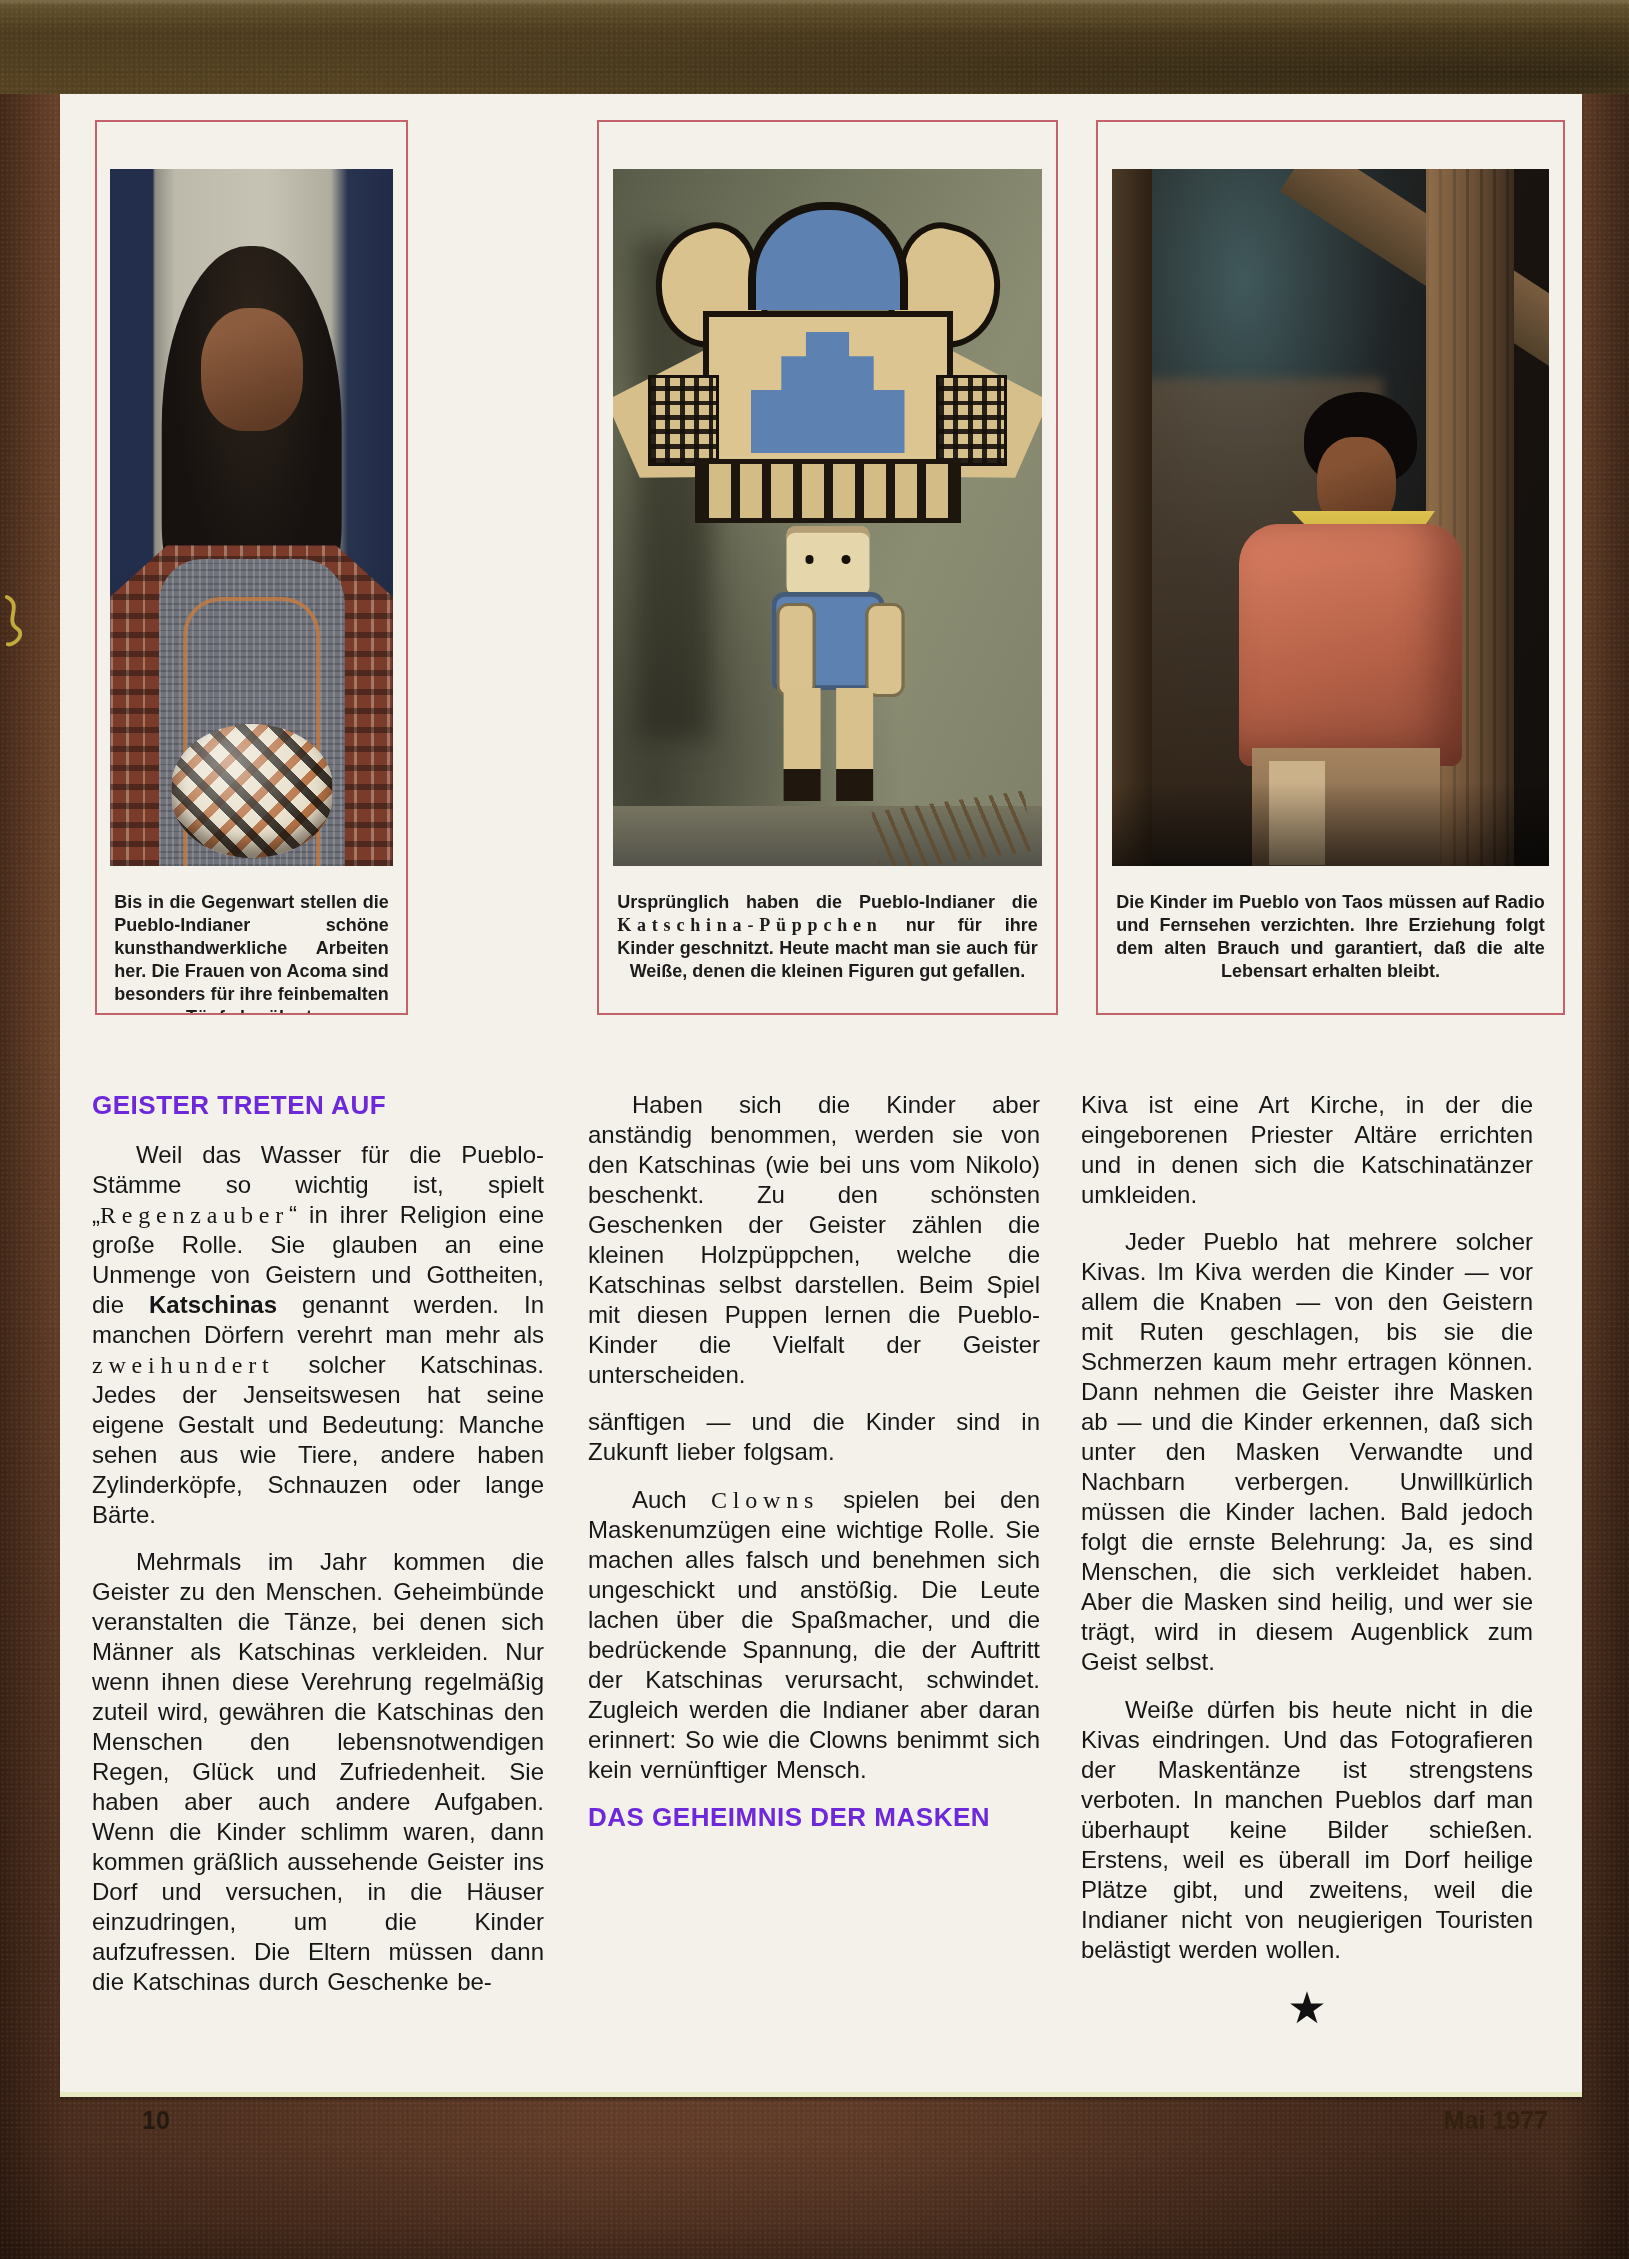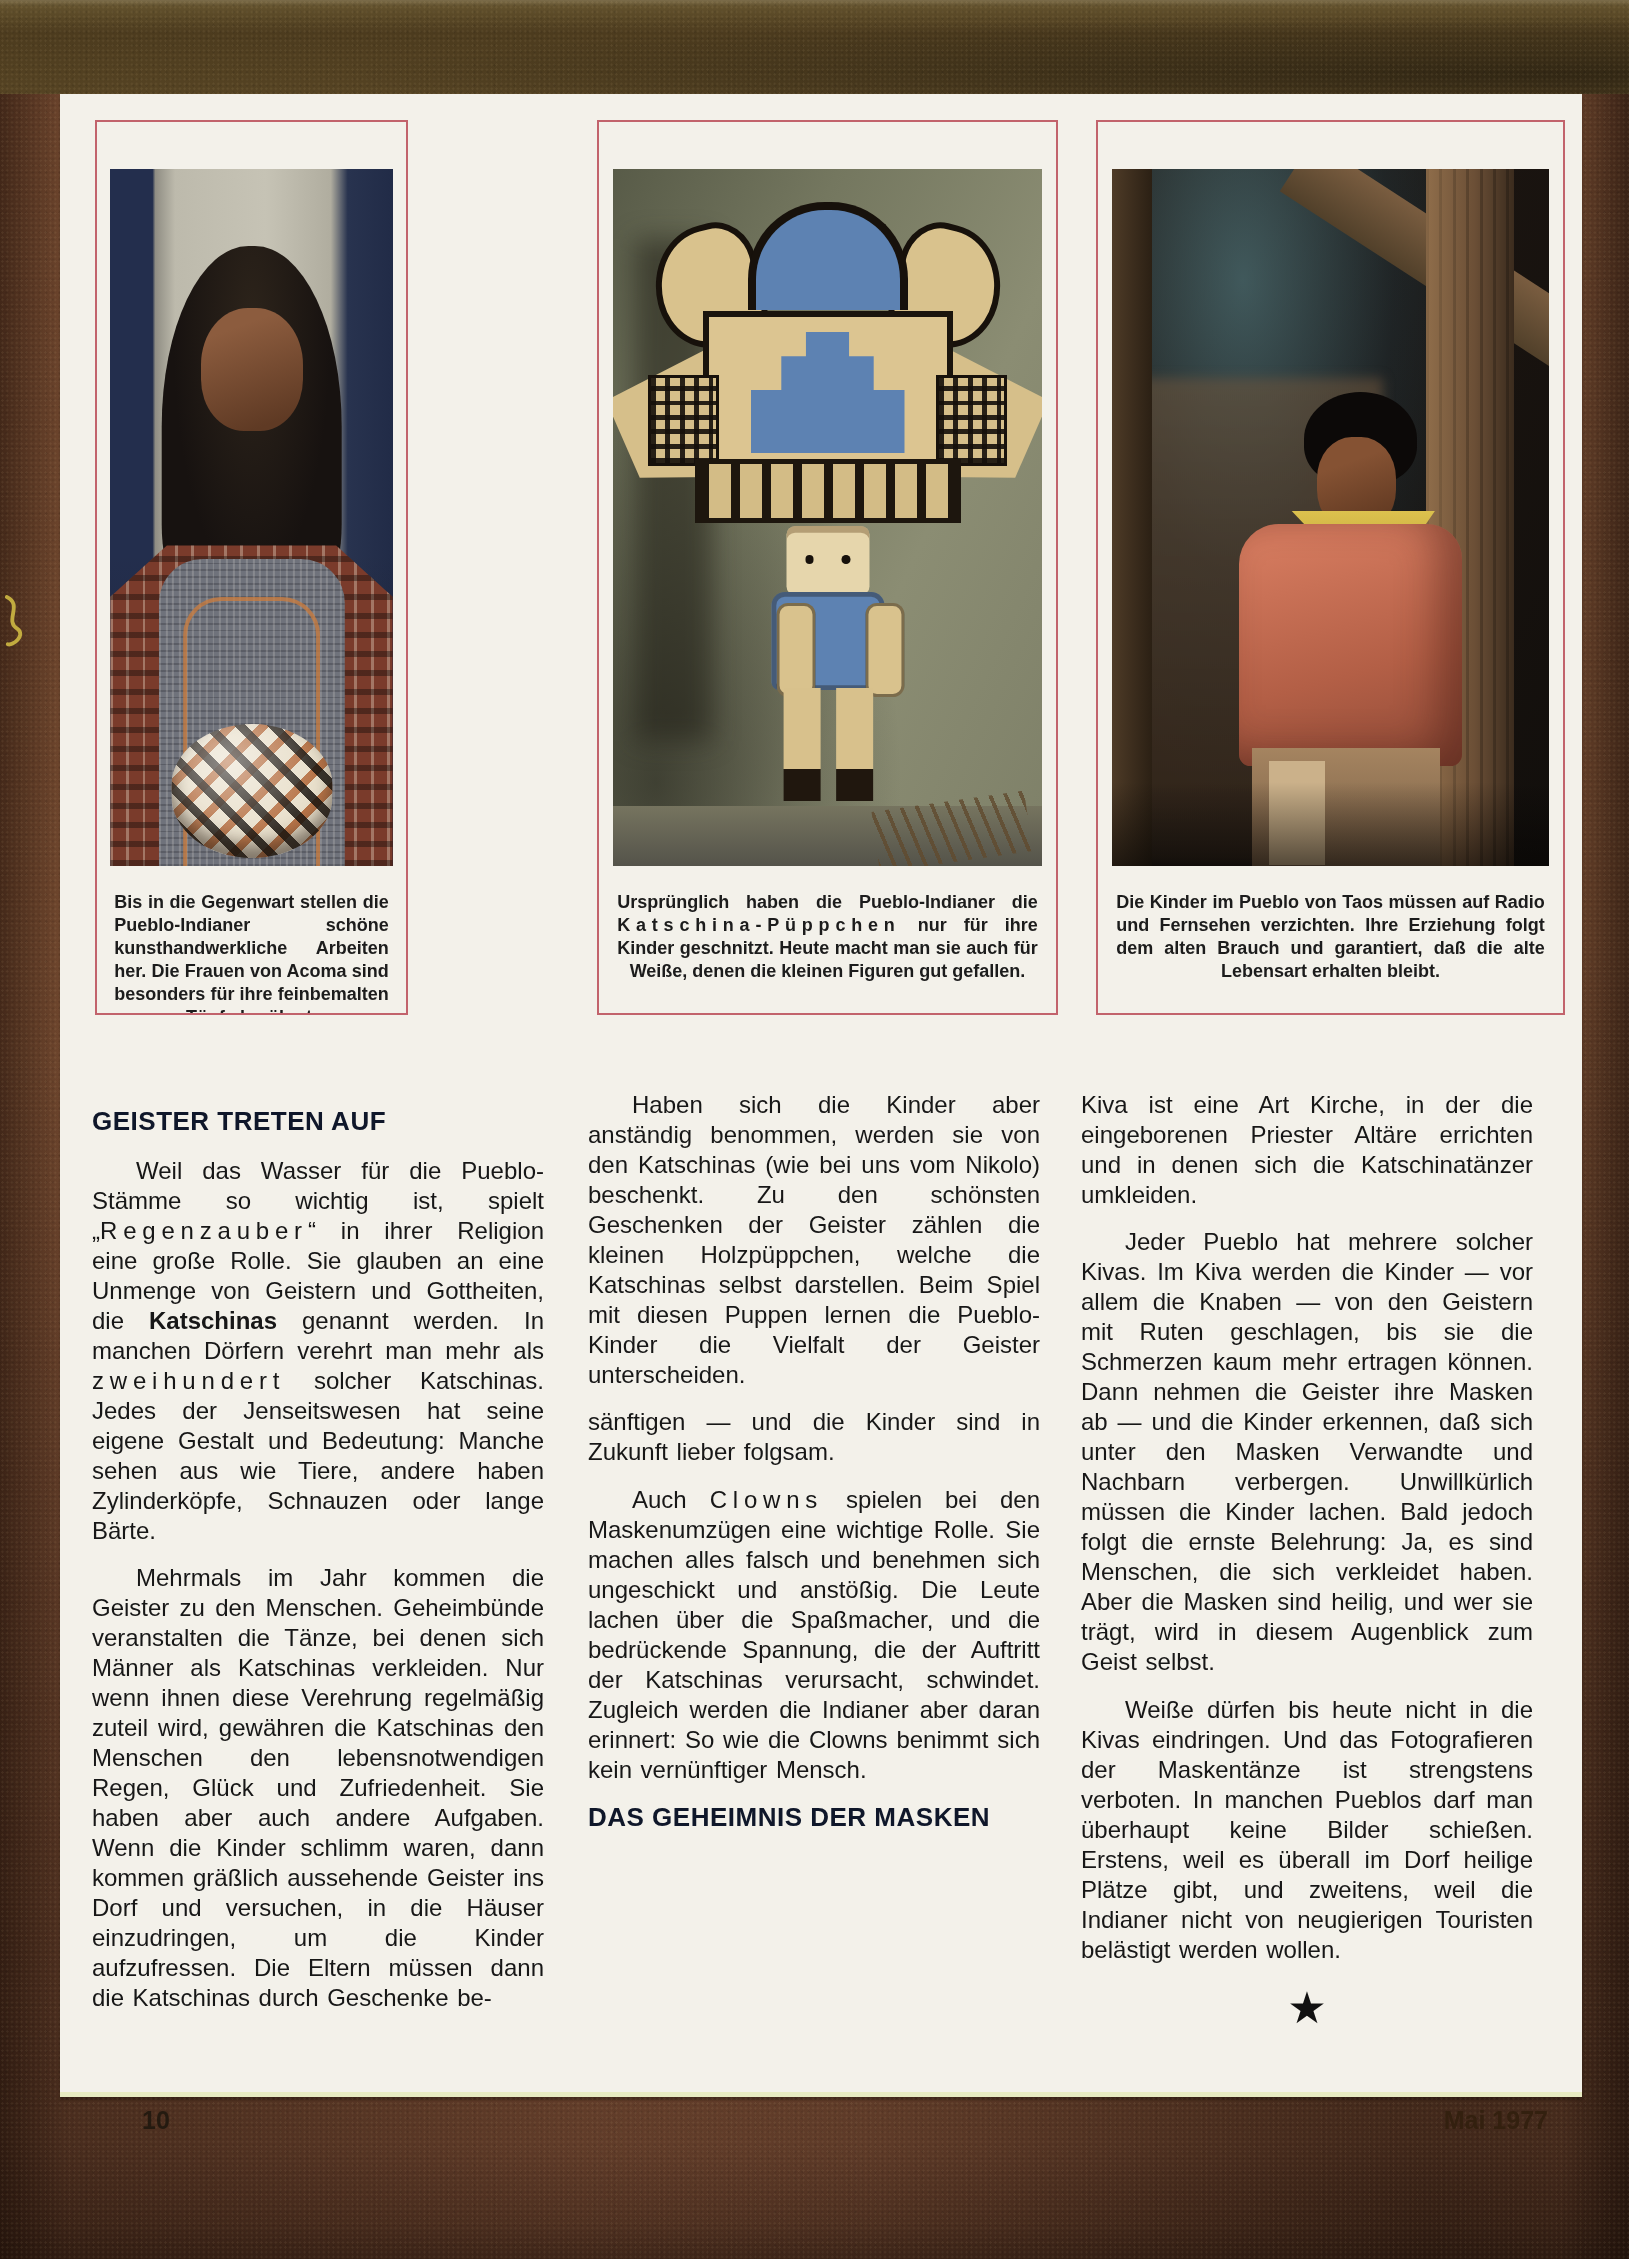--- a/index.html
+++ b/index.html
@@ -135,24 +135,24 @@
   .p3-shirt{left:29%;top:51%;width:223px;height:242px;border-radius:40px 35px 11.5px 11.5px;
     background:linear-gradient(165deg,#d47a5e 10%,#b35f46 60%,#8e4a37 100%);
     box-shadow:inset -23px -11.5px 42px rgba(58,20,14,0.45);}
   .p3-skirt{left:32%;top:83%;width:188px;height:121px;background:linear-gradient(180deg,#a58460,#765d44);}
   .p3-cloth{left:36%;top:85%;width:56px;height:104px;background:#cbb18a;}
   .p3-vig{left:0;bottom:0;width:100%;height:12%;background:linear-gradient(180deg,transparent,rgba(5,4,3,0.6));}
 
   
   .col{position:absolute;top:996px;width:452px;color:#171717;}
   .c1{left:32px;} .c2{left:528px;} .c3{left:1021px;}
-  .col-heading{margin:16px 0 19px;font-size:26px;font-weight:bold;letter-spacing:0.5px;color:#0f172a;}
+  .col-heading{margin:0 0 19px;font-size:26px;font-weight:bold;letter-spacing:0.5px;color:#6d28d9;}
   .body-para{margin:0 0 17.3px;font-size:24px;line-height:30px;text-align:justify;word-spacing:1.9px;}
   .body-para.ind{text-indent:44px;}
-  .b{font-weight:bold;} .ls{letter-spacing:5.8px;}
+  .b{font-weight:bold;} .ls{letter-spacing:5.8px;font-family:Liberation Serif, serif;}
   .end-star{text-align:center;font-size:44px;line-height:1;margin-top:21px;color:#111;}
 
   
   .page-num{position:absolute;left:94px;top:2106px;z-index:3;font-size:25px;font-weight:bold;color:#241a10;margin-left:48px;}
   .issue{position:absolute;right:81px;top:2106px;z-index:3;font-size:25px;font-weight:bold;color:#33200f;}
 </style>
 </head>
 <body>
 
 <div class="canvas">

